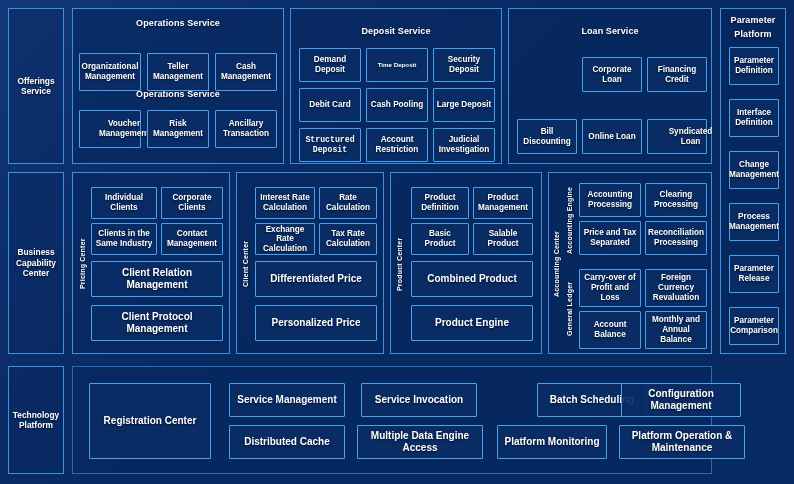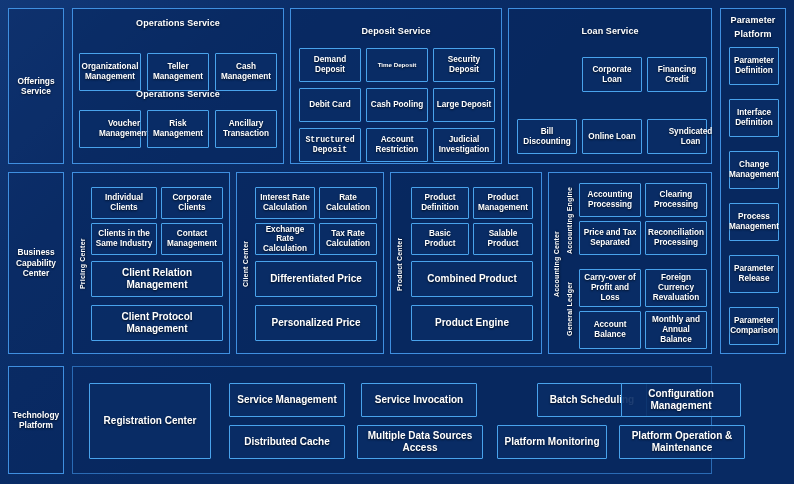--- a/index.html
+++ b/index.html
@@ -220,21 +220,21 @@
     <span>Technology Platform</span>
   </div>
 
   <div class="panel soft" style="left:72px; top:366px; width:640px; height:108px;">
     <div class="box wide" style="left:16px; top:16px; width:122px; height:76px;">Registration Center</div>
 
     <div class="box wide" style="left:156px; top:16px; width:116px; height:34px;">Service Management</div>
     <div class="box wide" style="left:156px; top:58px; width:116px; height:34px;">Distributed Cache</div>
 
     <div class="box wide" style="left:288px; top:16px; width:116px; height:34px;">Service Invocation</div>
-    <div class="box wide" style="left:284px; top:58px; width:126px; height:34px;">Multiple Data Sources Access</div>
+    <div class="box wide" style="left:284px; top:58px; width:126px; height:34px;">Multiple Data Engine Access</div>
 
     <div class="box wide" style="left:424px; top:16px; width:110px; height:34px;margin-left:40px;">Batch Scheduling</div>
     <div class="box wide" style="left:424px; top:58px; width:110px; height:34px;">Platform Monitoring</div>
 
     <div class="box wide" style="left:548px; top:16px; width:120px; height:34px;">Configuration Management</div>
     <div class="box wide" style="left:546px; top:58px; width:126px; height:34px;">Platform Operation &amp; Maintenance</div>
   </div>
 
   <div class="panel" style="left:720px; top:8px; width:66px; height:346px;">
     <div class="panel-title" style="top:6px;">Parameter</div>

